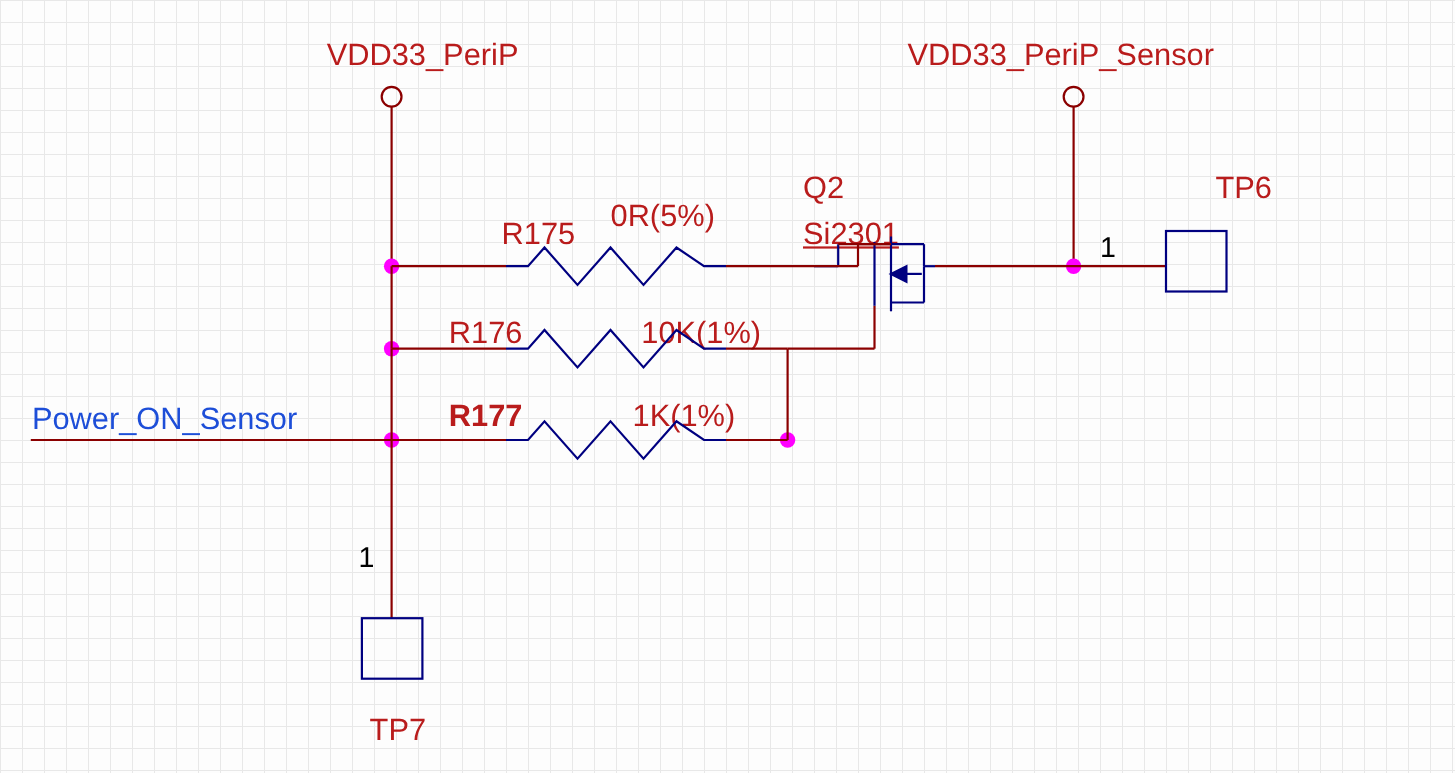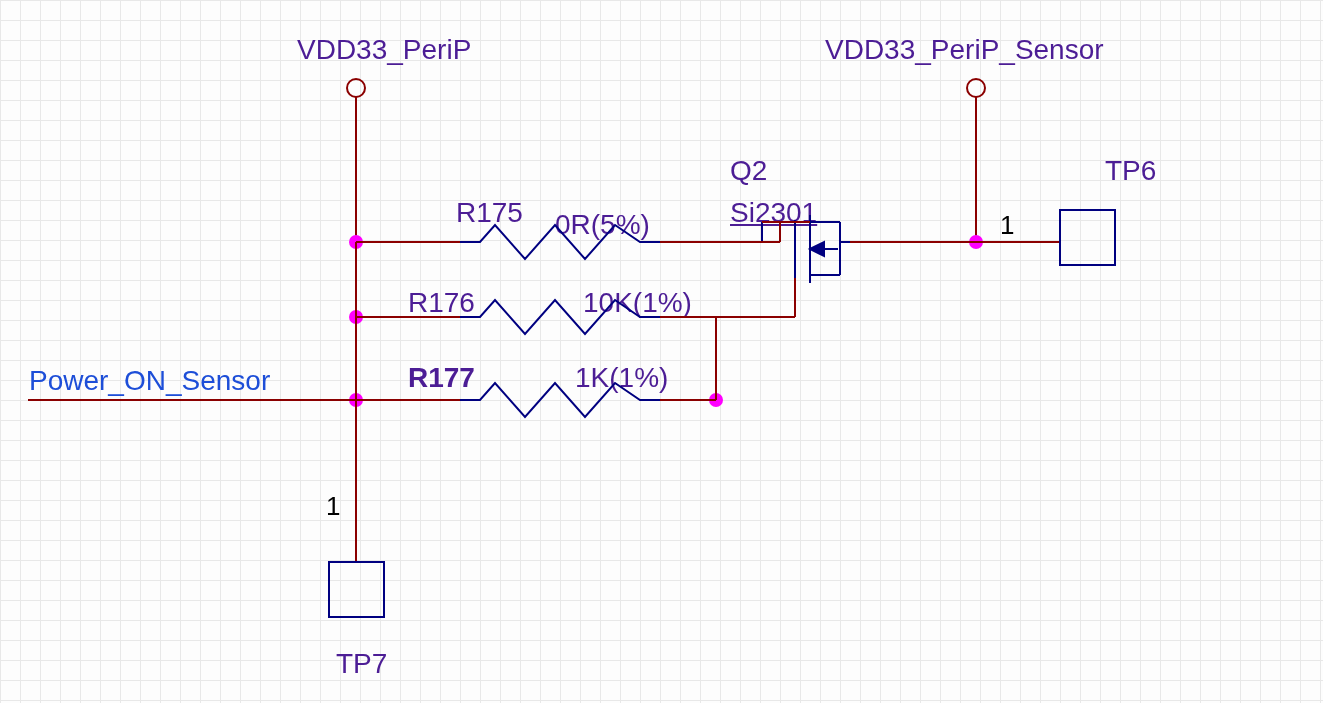--- a/index.html
+++ b/index.html
@@ -13,36 +13,36 @@
         linear-gradient(to bottom, #e8e8e8 1px, transparent 1px);
       background-size: 20px 20px;
       font-family: Arial, sans-serif;
       position: relative;
     }
     .label {
       position: absolute;
       font-size: 28px;
       white-space: nowrap;
     }
-    .navy { color: #4c1d95; }
+    .navy { color: #b91c1c; }
     .red { color: #1d4ed8; }
     svg {
       position: absolute;
       top: 0;
       left: 0;
     }
   </style>
 </head>
 <body>
 
 <div class="label navy" style="left:297px; top:34px;">VDD33_PeriP</div>
 <div class="label navy" style="left:825px; top:34px;">VDD33_PeriP_Sensor</div>
 
 <div class="label navy" style="left:408px; top:197px;margin-left:48px;">R175</div>
-<div class="label navy" style="left:555px; top:209px;">0R(5%)</div>
+<div class="label navy" style="left:555px; top:180px;">0R(5%)</div>
 
 <div class="label navy" style="left:408px; top:287px;">R176</div>
 <div class="label navy" style="left:583px; top:287px;text-align:right;">10K(1%)</div>
 
 <div class="label navy" style="left:408px; top:362px;font-weight:bold;">R177</div>
 <div class="label navy" style="left:555px; top:362px;margin-left:20px;">1K(1%)</div>
 
 <div class="label navy" style="left:730px; top:155px;">Q2</div>
 <div class="label navy" style="left:730px; top:197px;text-decoration:underline;">Si2301</div>
 

